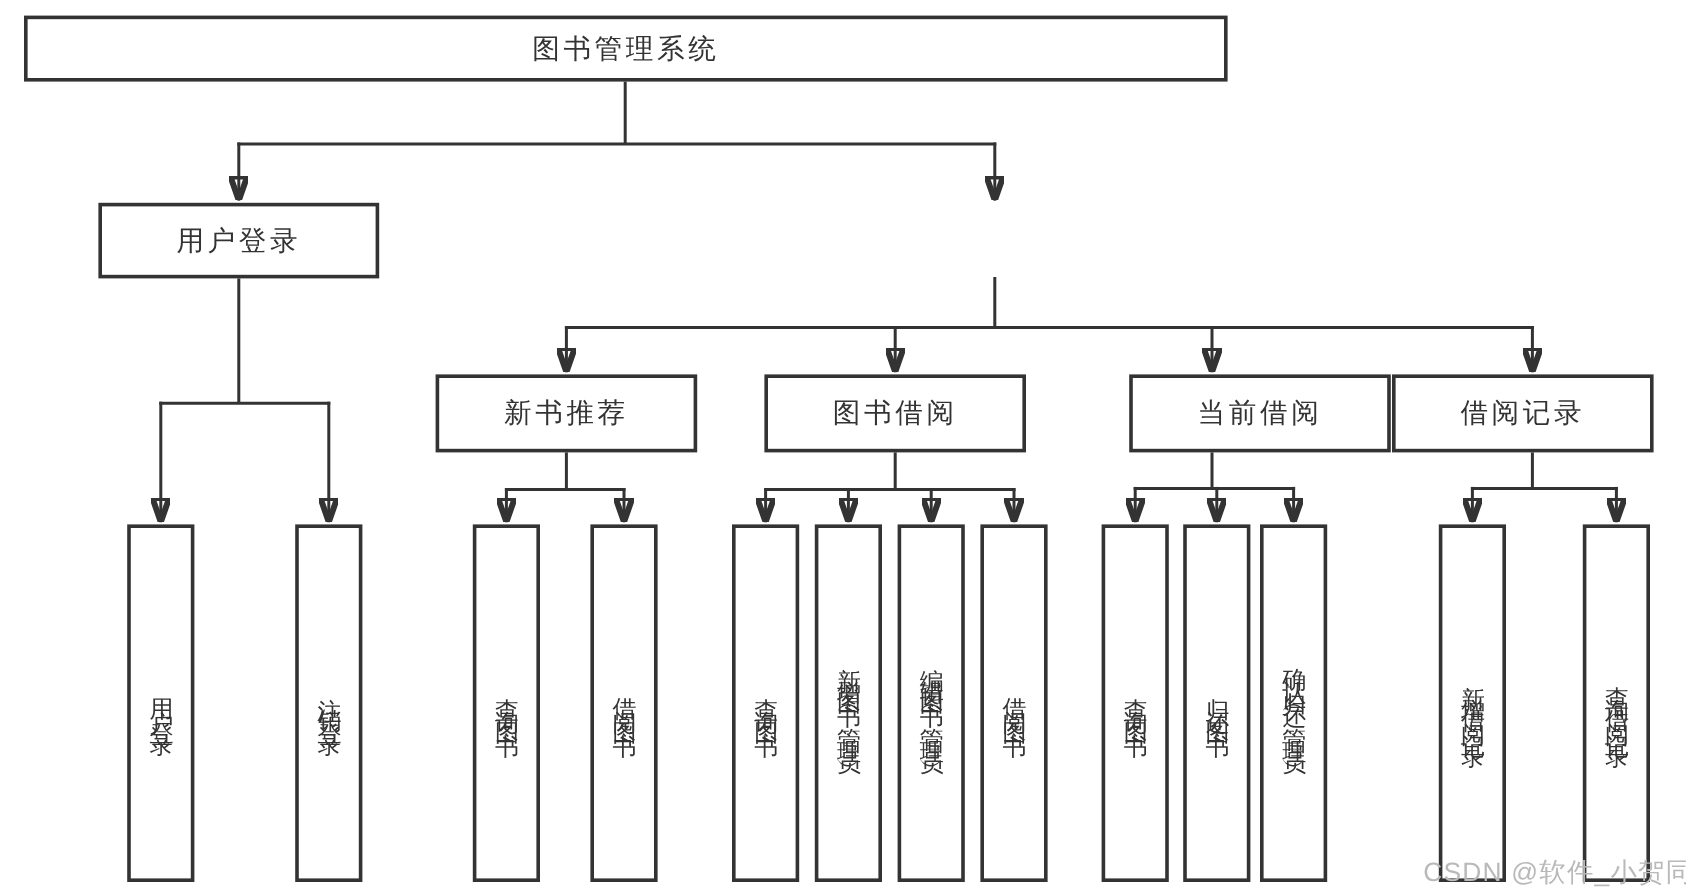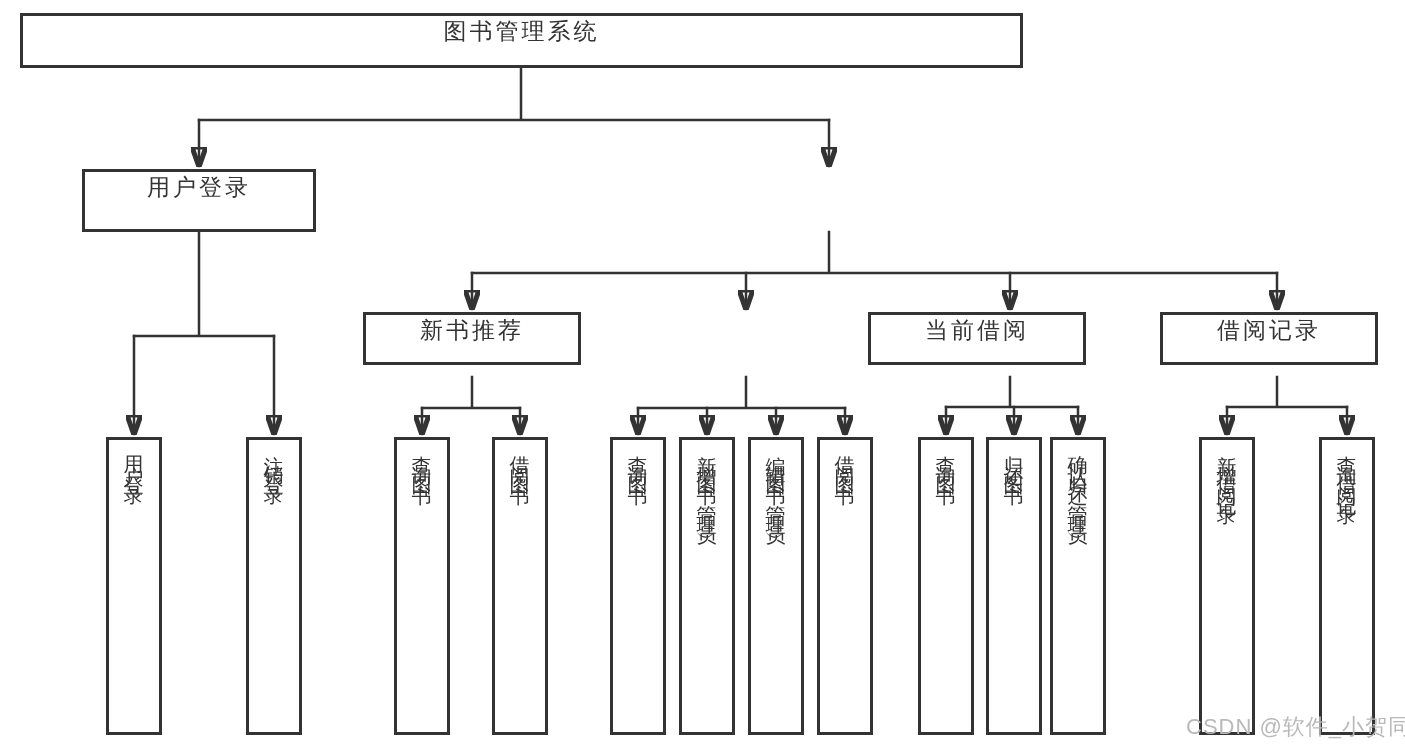--- a/index.html
+++ b/index.html
@@ -4,25 +4,25 @@
 <style>
   html,body{margin:0;padding:0;background:#ffffff;}
   .canvas{
     position:relative;width:1405px;height:747px;background:#ffffff;
     font-family:"Liberation Sans","DejaVu Sans",sans-serif;overflow:hidden;
   }
   .connectors{position:absolute;left:0;top:0;width:1405px;height:747px;}
   .connectors path{stroke:#333333;stroke-width:2.5;fill:none;stroke-linecap:square;}
   .box{
     position:absolute;background:#ffffff;border:3px solid #333333;box-sizing:border-box;
-    display:flex;justify-content:center;color:#333333;
+    display:flex;align-items:center;justify-content:center;color:#333333;
   }
   .hbox span{font-size:23px;letter-spacing:3px;white-space:nowrap;}
   .l2{top:169px;width:234px;height:63px;}
-  .l3{top:312px;width:218px;height:53px;}
+  .l3{top:312px;width:218px;height:65px;}
   .leaf{top:437px;width:56px;height:298px;}
   .leaf span{
     writing-mode:vertical-rl;text-orientation:mixed;
     font-size:20px;letter-spacing:10px;line-height:1;white-space:nowrap;
   }
   .watermark{
     position:absolute;left:1186px;top:712px;font-size:22px;color:#b9b9b9;
     letter-spacing:1px;white-space:nowrap;z-index:5;
   }
 </style>
@@ -72,21 +72,24 @@
     <span>图书管理系统</span>
   </div>
 
   <div class="box hbox l2" style="left:82px">
     <span>用户登录</span>
   </div>
 
   <div class="box hbox l3" style="left:363px">
     <span>新书推荐</span>
   </div>
-  <div class="box hbox l3" style="left:868px">
+  <div class="box hbox l3" style="left:637px">
+    <span>图书借阅</span>
+  </div>
+  <div class="box hbox l3" style="left:941px">
     <span>当前借阅</span>
   </div>
   <div class="box hbox l3" style="left:1160px">
     <span>借阅记录</span>
   </div>
 
   <div class="box leaf" style="left:106px">
     <span>用户登录</span>
   </div>
   <div class="box leaf" style="left:246px">

